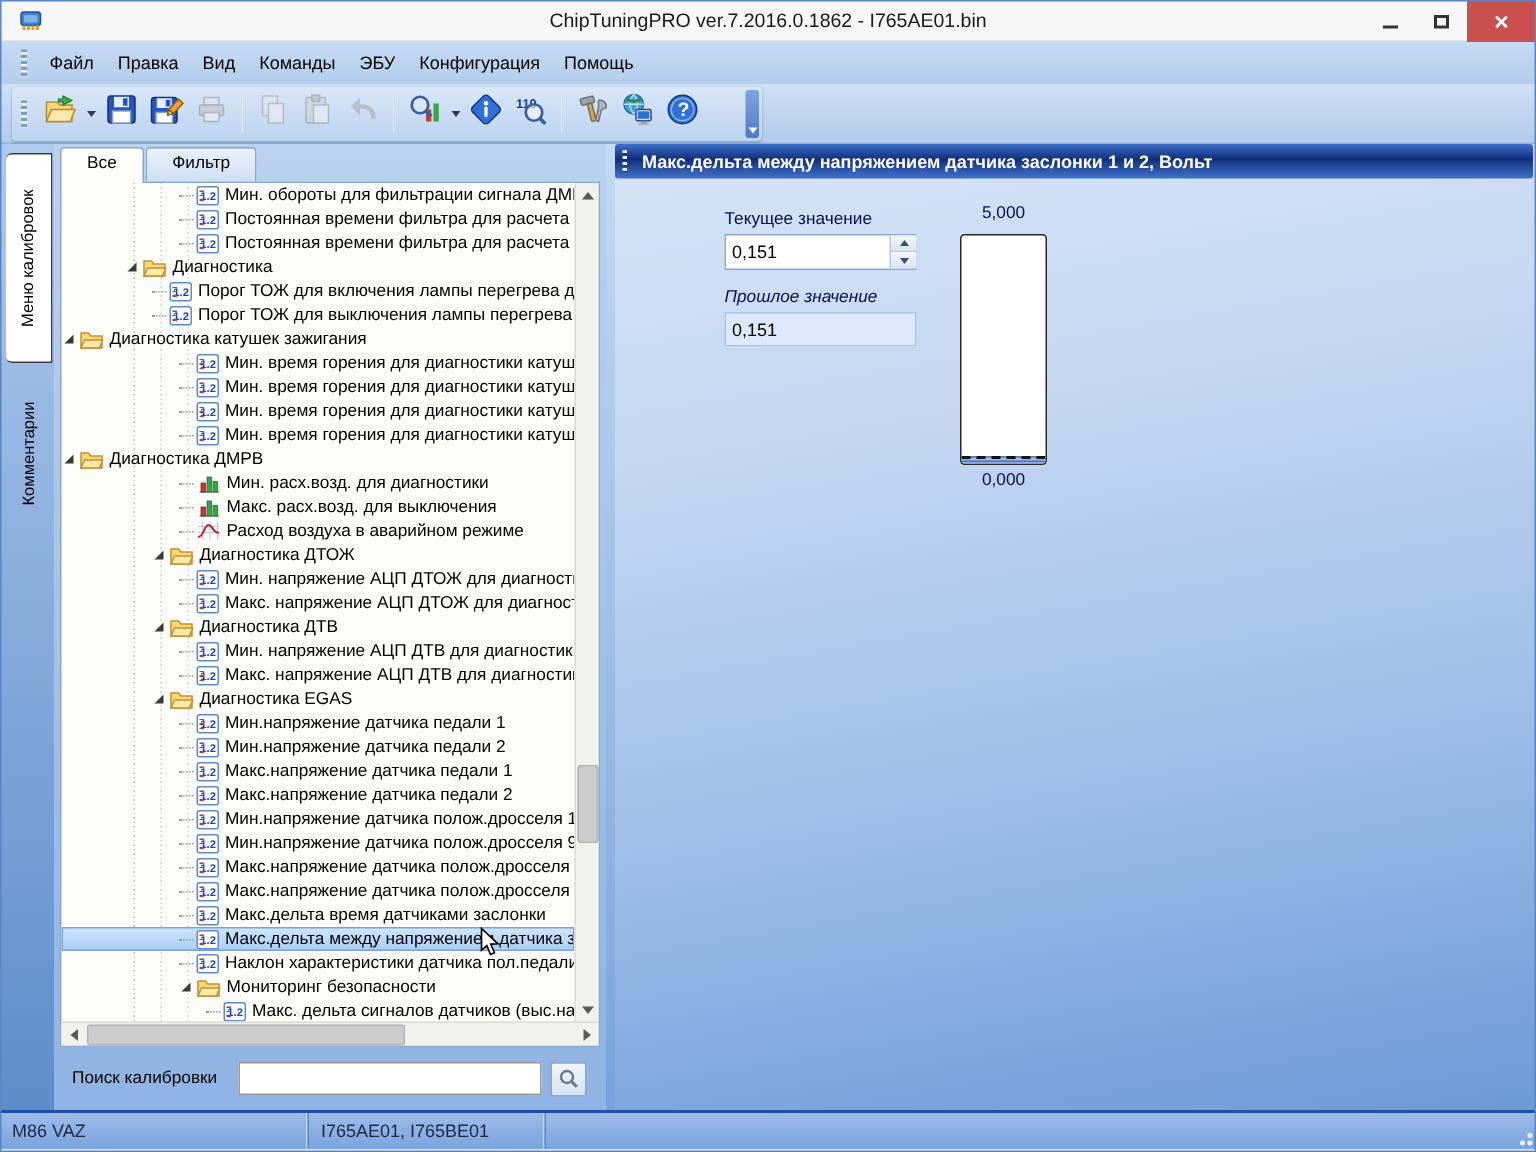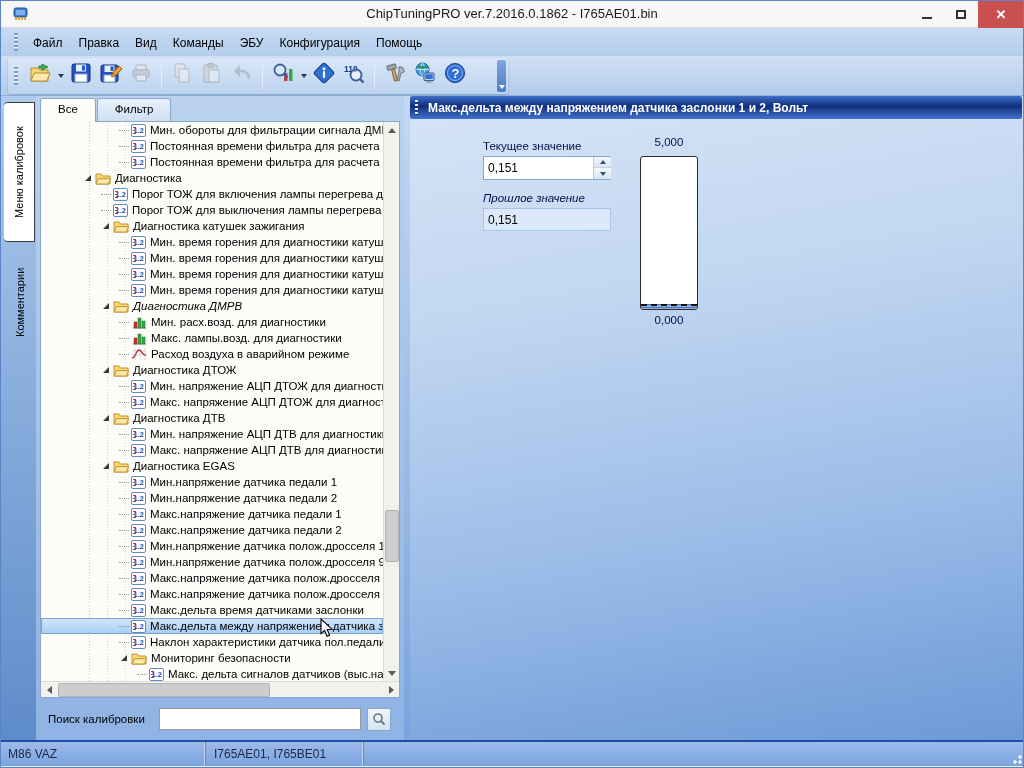--- a/index.html
+++ b/index.html
@@ -331,21 +331,21 @@
           <div class="trow" style="padding-left: 60px;">
             <span class="stub"></span>
             <span class="ti ti-num">1.2</span>
             <span class="tlabel">Порог ТОЖ для включения лампы перегрева двиг</span>
           </div>
           <div class="trow" style="padding-left: 60px;">
             <span class="stub"></span>
             <span class="ti ti-num">1.2</span>
             <span class="tlabel">Порог ТОЖ для выключения лампы перегрева дв</span>
           </div>
-          <div class="trow" style="padding-left: 60px;">
+          <div class="trow" style="">
             <span class="exp"></span>
             <span class="ti">
               <svg width="16" height="14" viewBox="0 0 16 14">
                 <path d="M1 3h5l1.5 2H15v8H1z" fill="#fbd870" stroke="#c09238"></path>
                 <path d="M1 13l2.3-5.3H15.6L13.2 13z" fill="#fde9a8" stroke="#c09238"></path>
               </svg>
             </span>
             <span class="tlabel">Диагностика катушек зажигания</span>
           </div>
           <div class="trow" style="padding-left: 78px;">
@@ -361,21 +361,21 @@
           <div class="trow" style="padding-left: 78px;">
             <span class="stub"></span>
             <span class="ti ti-num">1.2</span>
             <span class="tlabel">Мин. время горения для диагностики катушки</span>
           </div>
           <div class="trow" style="padding-left: 78px;">
             <span class="stub"></span>
             <span class="ti ti-num">1.2</span>
             <span class="tlabel">Мин. время горения для диагностики катушки</span>
           </div>
-          <div class="trow" style="padding-left: 60px; font-style: italic;">
+          <div class="trow" style="">
             <span class="exp"></span>
             <span class="ti">
               <svg width="16" height="14" viewBox="0 0 16 14">
                 <path d="M1 3h5l1.5 2H15v8H1z" fill="#fbd870" stroke="#c09238"></path>
                 <path d="M1 13l2.3-5.3H15.6L13.2 13z" fill="#fde9a8" stroke="#c09238"></path>
               </svg>
             </span>
             <span class="tlabel">Диагностика ДМРВ</span>
           </div>
           <div class="trow" style="padding-left: 78px;">
@@ -393,21 +393,21 @@
           <div class="trow" style="padding-left: 78px;">
             <span class="stub"></span>
             <span class="ti">
               <svg width="16" height="14" viewBox="0 0 16 14">
                 <line x1="2" y1="13" x2="15" y2="13" stroke="#888"></line>
                 <rect x="3" y="7" width="3" height="6" fill="#d03030" stroke="#7d1d1d" stroke-width=".5"></rect>
                 <rect x="7" y="3" width="3" height="10" fill="#35a845" stroke="#1d6a2a" stroke-width=".5"></rect>
                 <rect x="11" y="6" width="3" height="7" fill="#35a845" stroke="#1d6a2a" stroke-width=".5"></rect>
               </svg>
             </span>
-            <span class="tlabel">Макс. лампы.возд. для диагностики</span>
+            <span class="tlabel">Макс. расх.возд. для выключения</span>
           </div>
           <div class="trow" style="padding-left: 78px;">
             <span class="stub"></span>
             <span class="ti">
               <svg width="16" height="14" viewBox="0 0 16 14">
                 <path d="M1 4h14M1 8h14M4 1v12M9 1v12M14 1v12" stroke="#b8c4d4" stroke-width=".6"></path>
                 <path d="M1 11c4 0 4-8 7-8s3 6 7 5" fill="none" stroke="#c03030" stroke-width="1.4"></path>
               </svg>
             </span>
             <span class="tlabel">Расход воздуха в аварийном режиме</span>

